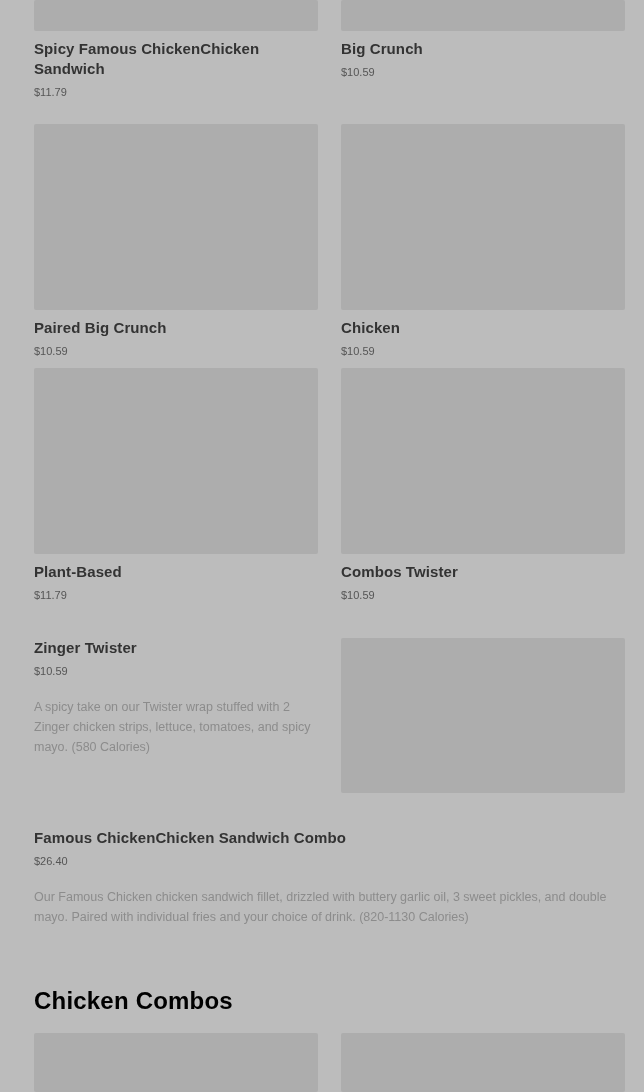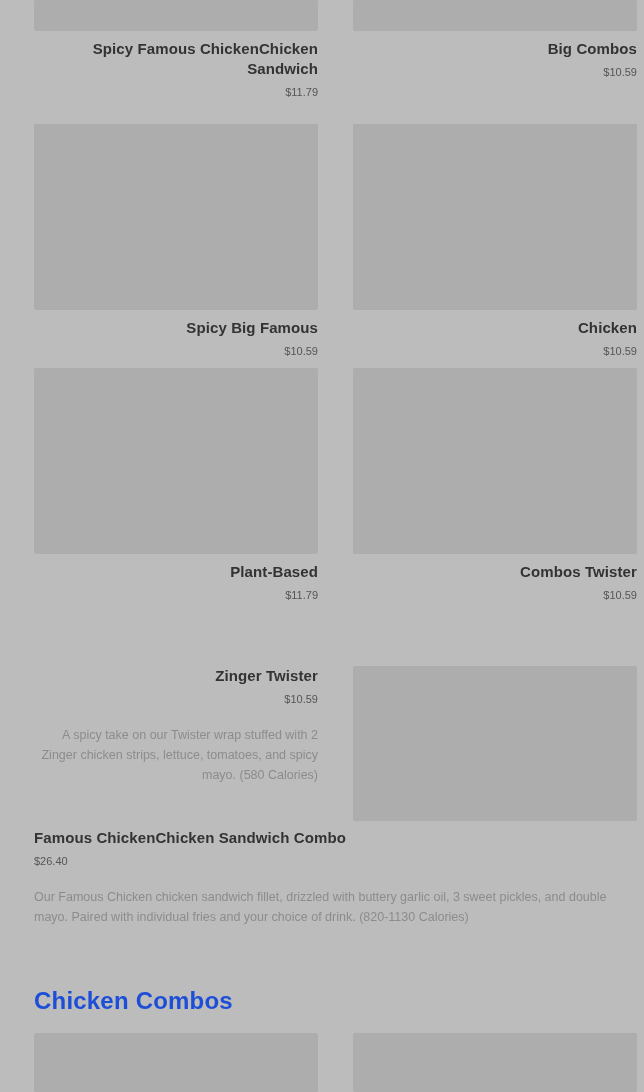--- a/index.html
+++ b/index.html
@@ -19,22 +19,21 @@
     width: 644px;
     height: 1092px;
     background: #bcbcbc;
   }
   .grid {
     position: absolute;
     left: 34px;
     width: 591px;
     display: grid;
     grid-template-columns: 284px 284px;
-    column-gap: 35px;
-    text-align: right;
+    column-gap: 23px;
   }
   .card {
     position: relative;
   }
   .thumb {
     width: 284px;
     background: #adadad;
     border-radius: 2px;
   }
   .thumb.h59  { height: 59px;  }
@@ -57,21 +56,21 @@
     font-size: 12.5px;
     color: #8c8c8c;
     line-height: 20px;
     margin: 17px 0 0 0;
   }
   .section-heading {
     position: absolute;
     left: 34px;
     font-size: 24px;
     font-weight: bold;
-    color: #1d4ed8;
+    color: #000000;
     letter-spacing: 0.2px;
     line-height: 30px;
     margin: 0;
   }
   .fullwide {
     position: absolute;
     left: 34px;
     width: 591px;
   }
 </style>
@@ -81,29 +80,29 @@
 <div class="page">
 
   <div class="grid" style="top:0px;">
     <div class="card">
       <div class="thumb h31"></div>
       <div class="title">Spicy Famous ChickenChicken Sandwich</div>
       <div class="price">$11.79</div>
     </div>
     <div class="card">
       <div class="thumb h31"></div>
-      <div class="title">Big Combos</div>
+      <div class="title">Big Crunch</div>
       <div class="price">$10.59</div>
     </div>
   </div>
 
   <div class="grid" style="top:124px;">
     <div class="card">
       <div class="thumb h186" style="height:186px;"></div>
-      <div class="title">Spicy Big Famous</div>
+      <div class="title">Paired Big Crunch</div>
       <div class="price">$10.59</div>
     </div>
     <div class="card">
       <div class="thumb" style="height:186px;"></div>
       <div class="title">Chicken</div>
       <div class="price">$10.59</div>
     </div>
   </div>
 
   <div class="grid" style="top:368px;">
@@ -112,21 +111,21 @@
       <div class="title">Plant-Based</div>
       <div class="price">$11.79</div>
     </div>
     <div class="card">
       <div class="thumb" style="height:186px;"></div>
       <div class="title">Combos Twister</div>
       <div class="price">$10.59</div>
     </div>
   </div>
 
-  <div class="grid" style="top:666px;">
+  <div class="grid" style="top:638px;">
     <div class="card">
       <div class="title" style="margin-top:0;">Zinger Twister</div>
       <div class="price">$10.59</div>
       <div class="desc">A spicy take on our Twister wrap stuffed with 2 Zinger chicken strips, lettuce, tomatoes, and spicy mayo. (580 Calories)</div>
     </div>
     <div class="card">
       <div class="thumb" style="height:155px;"></div>
     </div>
   </div>
 

